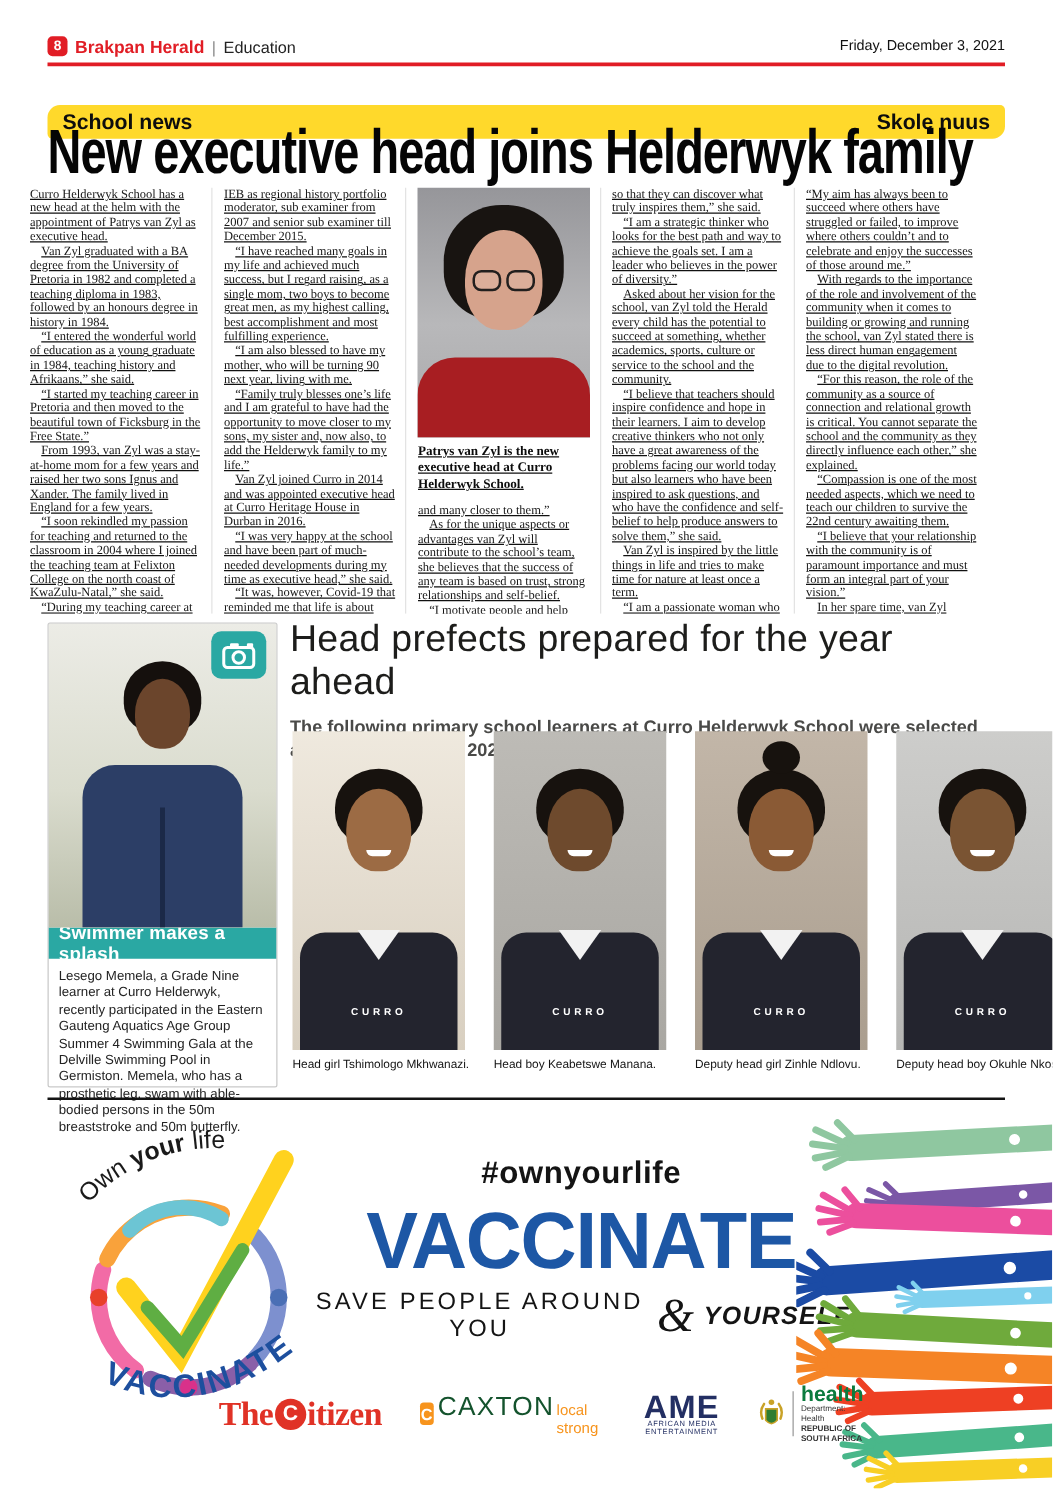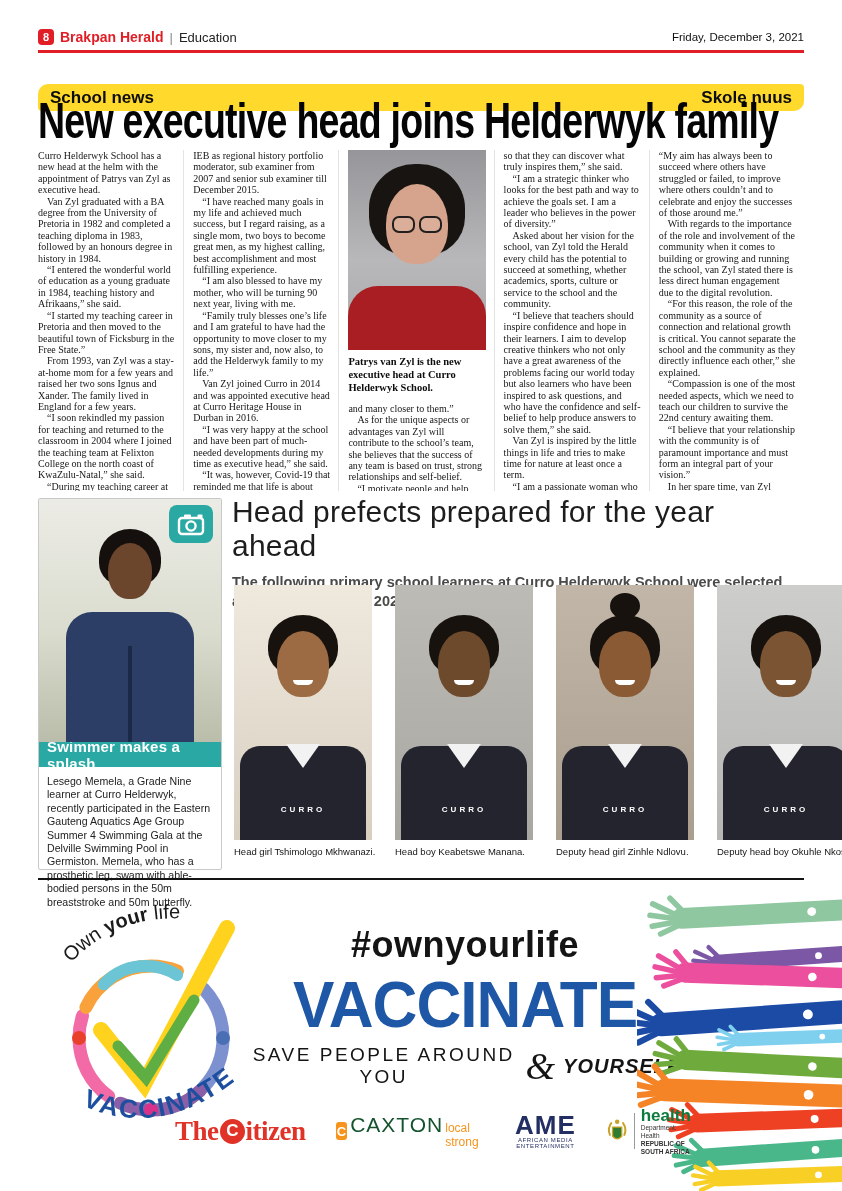--- a/index.html
+++ b/index.html
@@ -25,21 +25,21 @@
   
   .yellow-banner{position:absolute; top:60px; left:38px; right:38px; height:27px; background:var(--yellow);
     border-radius:10px 4px 10px 4px; display:flex; align-items:center; justify-content:space-between; padding:5px 12px;margin-top:24px;}
   .yellow-banner span{font-weight:bold; font-size:17px; color:#0d0d0d;}
 
   
   .headline{position:absolute; top:92px; left:38px; width:135%; font-size:50px; font-weight:bold;
     letter-spacing:-1px; white-space:nowrap; transform:scaleX(.75); transform-origin:left top; color:#050505;}
 
   
-  .columns{position:absolute; top:150px; left:38px; width:766px; height:341px; display:flex; overflow:hidden;}
+  .columns{position:absolute; top:150px; left:24px; width:766px; height:341px; display:flex; overflow:hidden;text-decoration:underline;}
   .col{flex:1 1 0; font-family:"Liberation Serif",serif; font-size:10px; line-height:11.4px; color:#161616;
     padding-right:8px;}
   .col + .col{border-left:1px solid #e3e3e3; padding-left:9px;}
   .col p{text-indent:9px;}
   .col p:first-child{text-indent:0;}
   .portrait{width:100%; height:200px; position:relative; overflow:hidden;
     background:linear-gradient(180deg,#96969a 0%,#b8b8ba 55%,#a9a9ab 100%); margin-bottom:5px;}
   .portrait .hair{position:absolute; top:14px; left:50%; transform:translateX(-50%); width:96px; height:92px;
     background:#181411; border-radius:48% 48% 42% 42%;}
   .portrait .face{position:absolute; top:34px; left:50%; transform:translateX(-50%); width:62px; height:80px;
@@ -88,21 +88,21 @@
   .kid.k3 .face{background:#8a5a35;}
   .kid.k4 .face{background:#7a5433;}
   .kid-caption{margin-top:6px; font-size:9.5px; color:#141414;}
 
   .black-rule{position:absolute; top:878px; left:38px; right:38px; height:2px; background:#141414;}
 
   
   .ad{position:absolute; top:884px; left:0; width:842px; height:307px; overflow:hidden;}
   .oyl-logo{position:absolute; left:46px; top:4px;}
   .ad-center{position:absolute; left:250px; top:40px; width:430px; text-align:center;}
-  .ad-hashtag{font-size:36px; font-weight:bold; color:#141414; letter-spacing:.5px;}
+  .ad-hashtag{font-size:25px; font-weight:bold; color:#141414; letter-spacing:.5px;}
   .ad-title{margin-top:2px; font-size:64px; font-weight:bold; color:var(--ad-blue); letter-spacing:-1px;
     transform:scaleX(.97); transform-origin:center;}
   .ad-tagline{margin-top:2px; display:flex; align-items:center; justify-content:center; gap:8px;}
   .ad-tagline .plain{font-size:19px; letter-spacing:2.5px; color:#141414;}
   .ad-tagline .amp{font-family:"Liberation Serif",serif; font-style:italic; font-size:38px; color:#141414; line-height:30px;}
   .ad-tagline .emph{font-size:20px; font-weight:bold; font-style:italic; color:#141414; letter-spacing:1px;}
   .hands{position:absolute; right:0; top:0;}
 
   .partners{position:absolute; left:175px; top:212px; width:520px; height:70px; display:flex; align-items:center; gap:30px;}
   .citizen{display:flex; align-items:center; color:var(--citizen-red); font-family:"Liberation Serif",serif; font-weight:bold; font-size:27px; letter-spacing:-.5px;}

